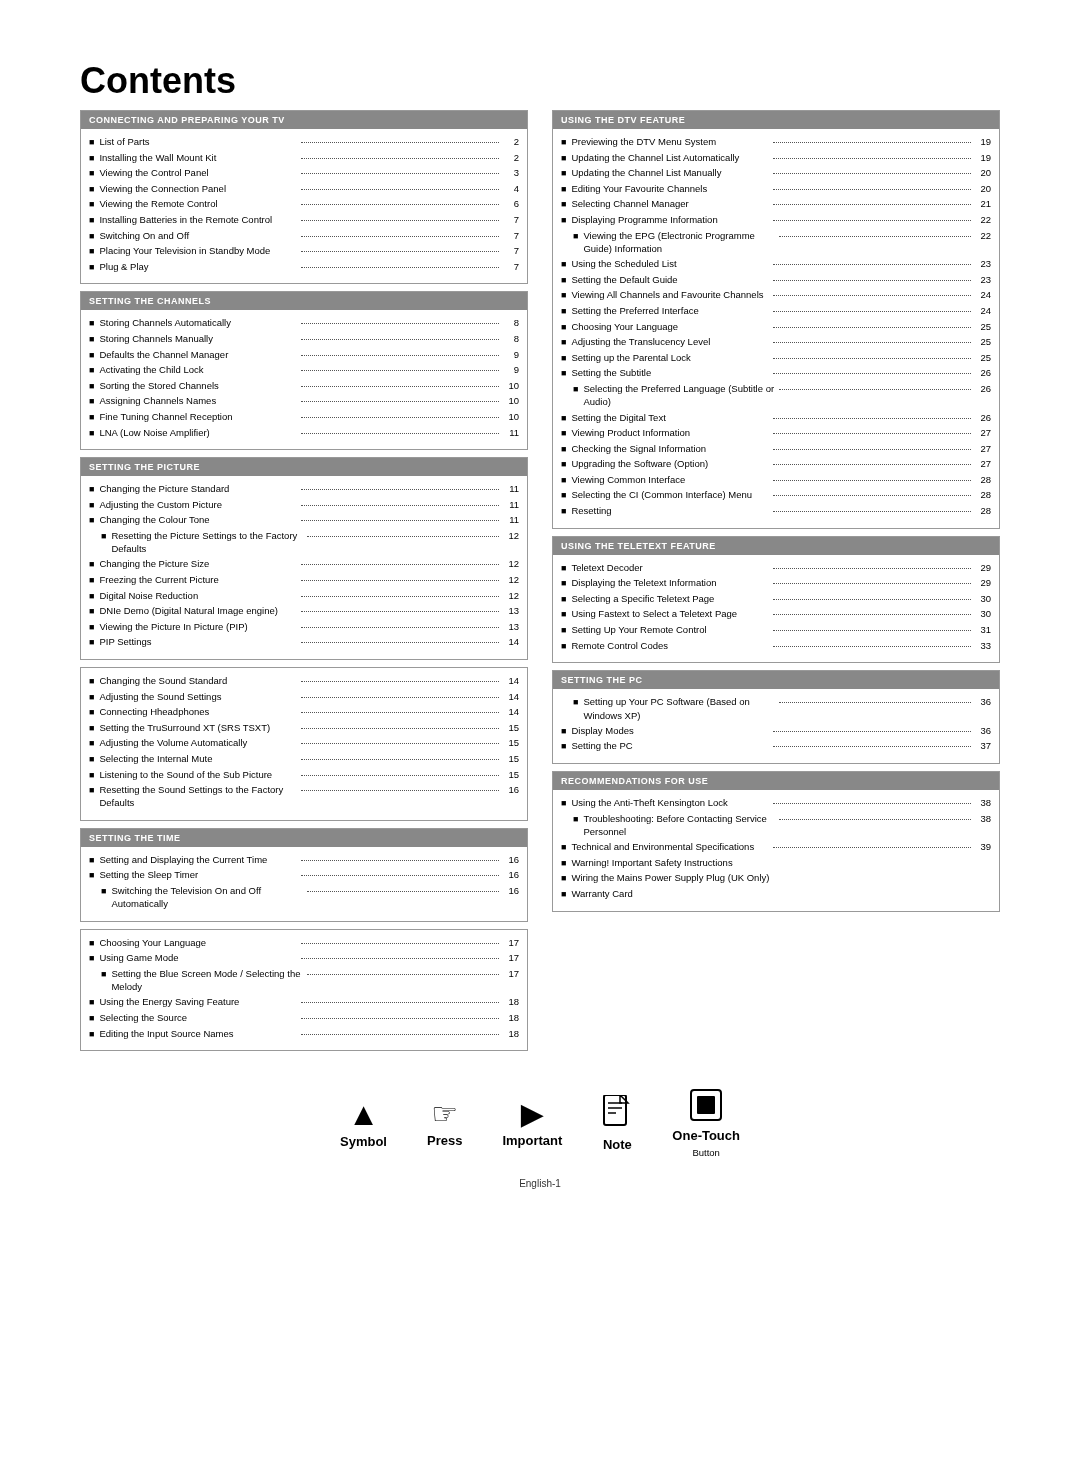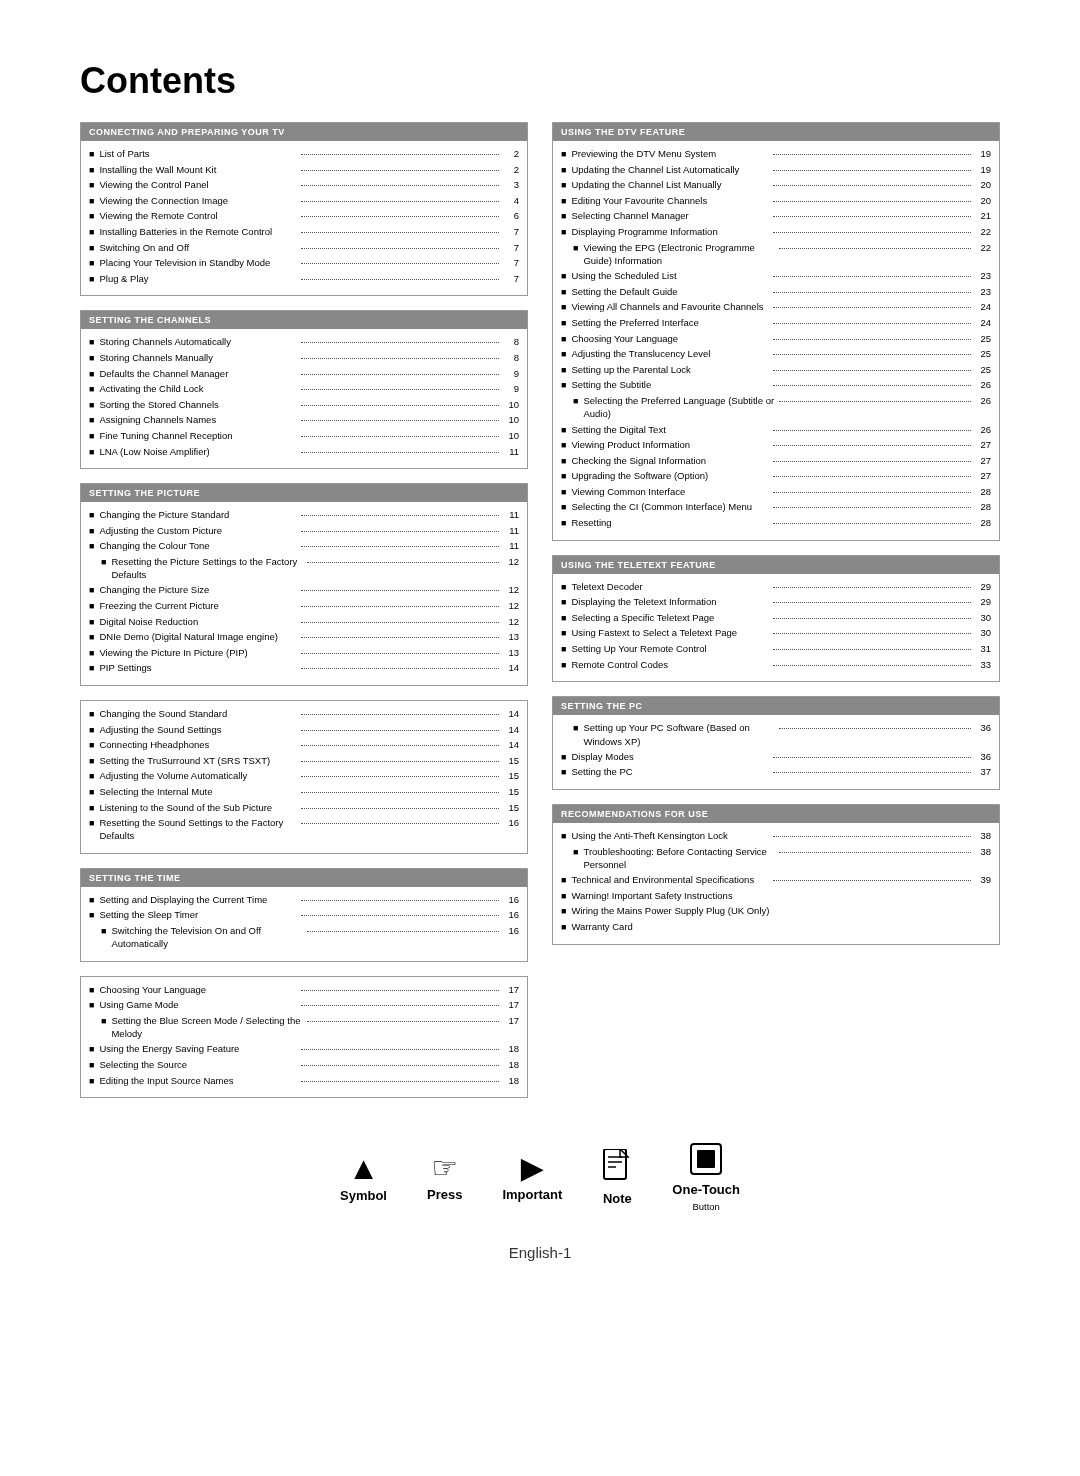--- a/index.html
+++ b/index.html
@@ -8,32 +8,32 @@
       font-family: Arial, Helvetica, sans-serif;
       font-size: 10px;
       color: #000;
       width: 1080px;
       min-height: 1476px;
       padding: 60px 80px 60px 80px;
     }
     h1.contents-title {
       font-size: 36px;
       font-weight: bold;
-      margin-bottom: 20px;
+      margin-bottom: 8px;
       font-family: Arial, Helvetica, sans-serif;
     }
     .two-col {
       display: flex;
       gap: 24px;
     }
     .col {
       flex: 1;
     }
     .section {
-      margin-bottom: 14px;
+      margin-bottom: 7px;
       border: 1px solid #999;
     }
     .section-header {
       background: #888;
       color: #fff;
       font-weight: bold;
       font-size: 9px;
       padding: 4px 8px;
       letter-spacing: 0.5px;
       text-transform: uppercase;
@@ -91,22 +91,22 @@
     .legend-icon {
       font-size: 28px;
       line-height: 1;
     }
     .legend-label {
       font-weight: bold;
       font-size: 13px;
     }
     .page-footer {
       text-align: center;
-      margin-top: 32px;
-      font-size: 15px;
+      margin-top: 20px;
+      font-size: 10px;
       color: #333;
     }
   </style>
 </head>
 <body>
 
 <h1 class="contents-title">Contents</h1>
 
 <div class="two-col">
   <div class="col" id="left-col">
@@ -126,21 +126,21 @@
             <span class="page-num">2</span>
           </div>
           <div class="toc-item">
             <span class="bullet">■</span>
             <span class="label">Viewing the Control Panel</span>
             <span class="dots"></span>
             <span class="page-num">3</span>
           </div>
           <div class="toc-item">
             <span class="bullet">■</span>
-            <span class="label">Viewing the Connection Image</span>
+            <span class="label">Viewing the Connection Panel</span>
             <span class="dots"></span>
             <span class="page-num">4</span>
           </div>
           <div class="toc-item">
             <span class="bullet">■</span>
             <span class="label">Viewing the Remote Control</span>
             <span class="dots"></span>
             <span class="page-num">6</span>
           </div>
           <div class="toc-item">

